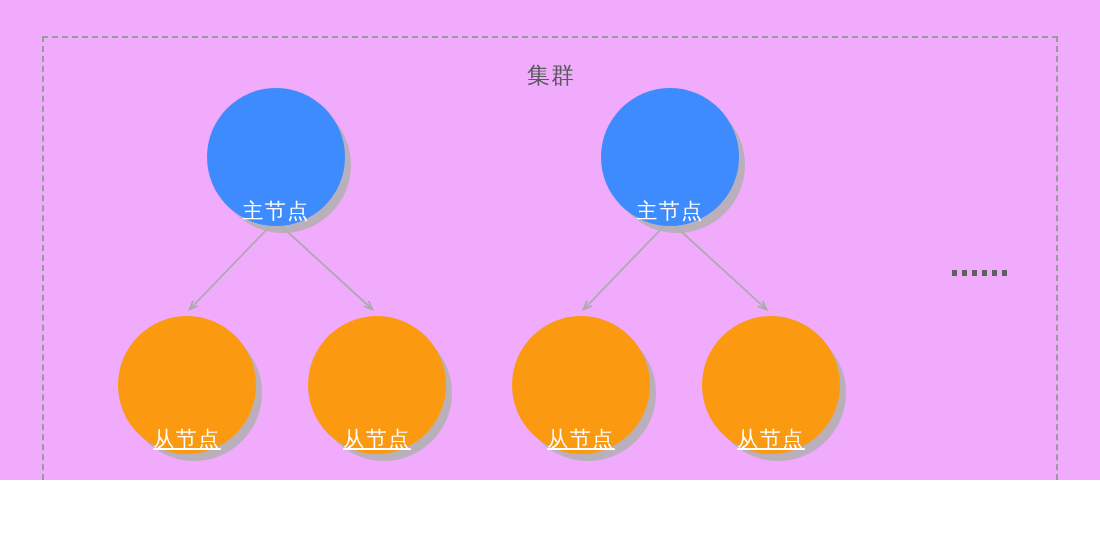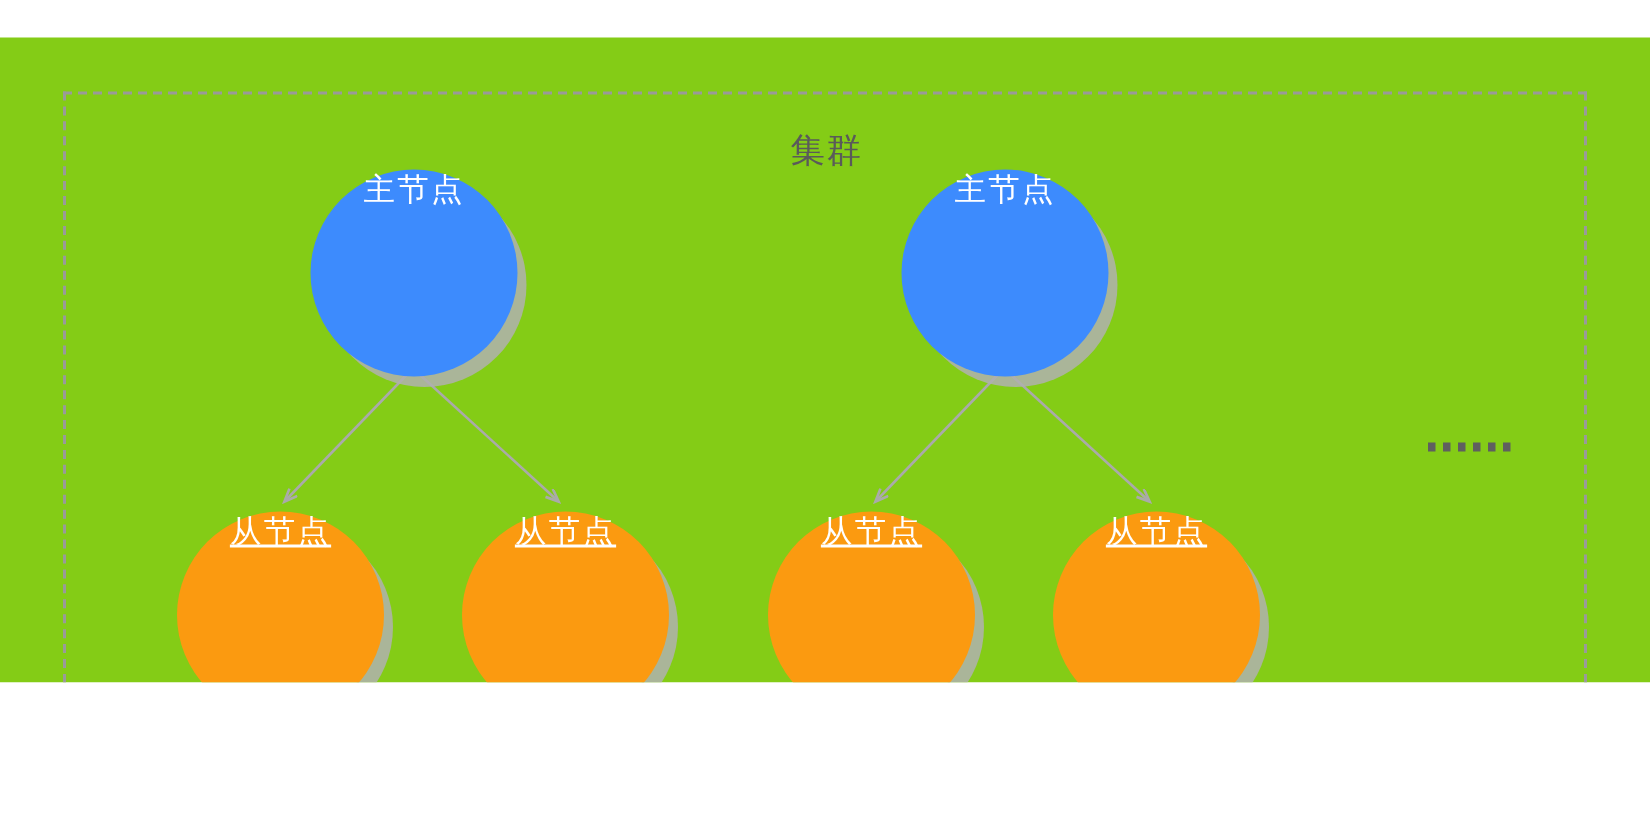--- a/index.html
+++ b/index.html
@@ -7,24 +7,23 @@
     margin: 0;
     padding: 0;
     background: #ffffff;
   }
   body {
     font-family: "Liberation Sans", "DejaVu Sans", sans-serif;
   }
   #canvas {
     position: relative;
     width: 1100px;
-    height: 430px;
-    background: #84cc16;
+    height: 480px;
+    background: #f0abfc;
     overflow: hidden;
-    margin-top: 25px;
   }
 
   
   .cluster-box {
     position: absolute;
     left: 42px;
     top: 36px;
     width: 1016px;
     height: 464px;
     box-sizing: border-box;
@@ -48,21 +47,21 @@
     transform: translateX(1px);
   }
 
   
   .node {
     position: absolute;
     width: 138px;
     height: 138px;
     border-radius: 50%;
     display: flex;
-    align-items: flex-start;
+    align-items: flex-end;
     justify-content: center;
     color: #ffffff;
     font-size: 21px;
     letter-spacing: 1.5px;
     box-shadow: 7px 8px 0 -1px rgba(176,176,176,0.85);
     user-select: none;
   }
   .node-master {
     background: #3d8bfd;
   }

